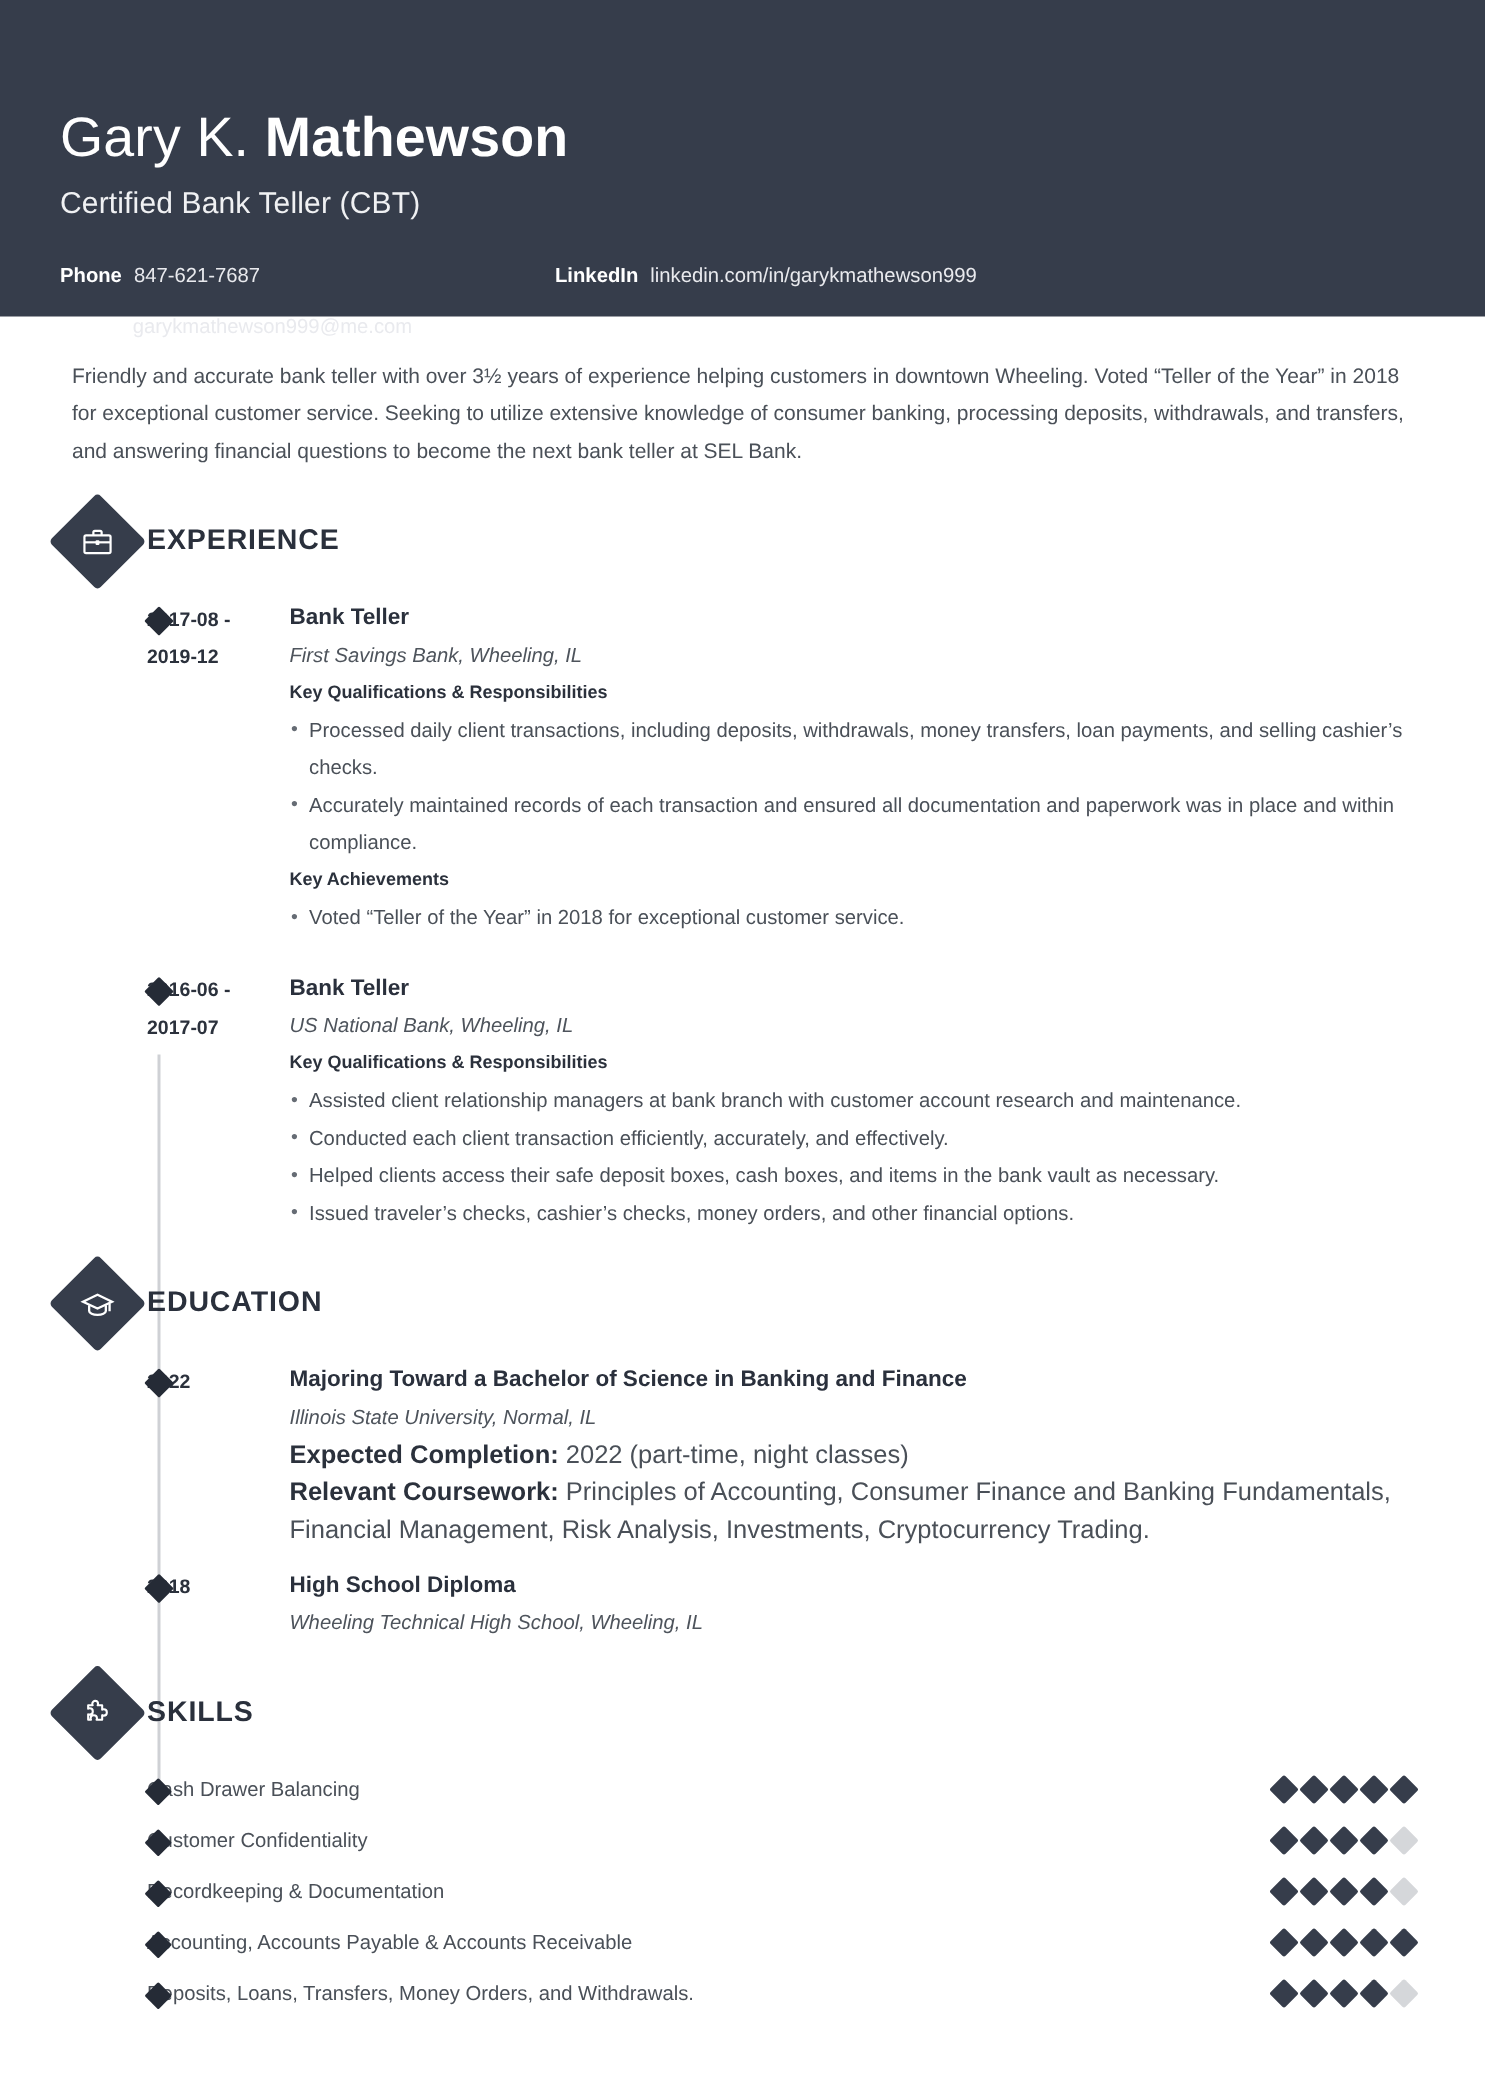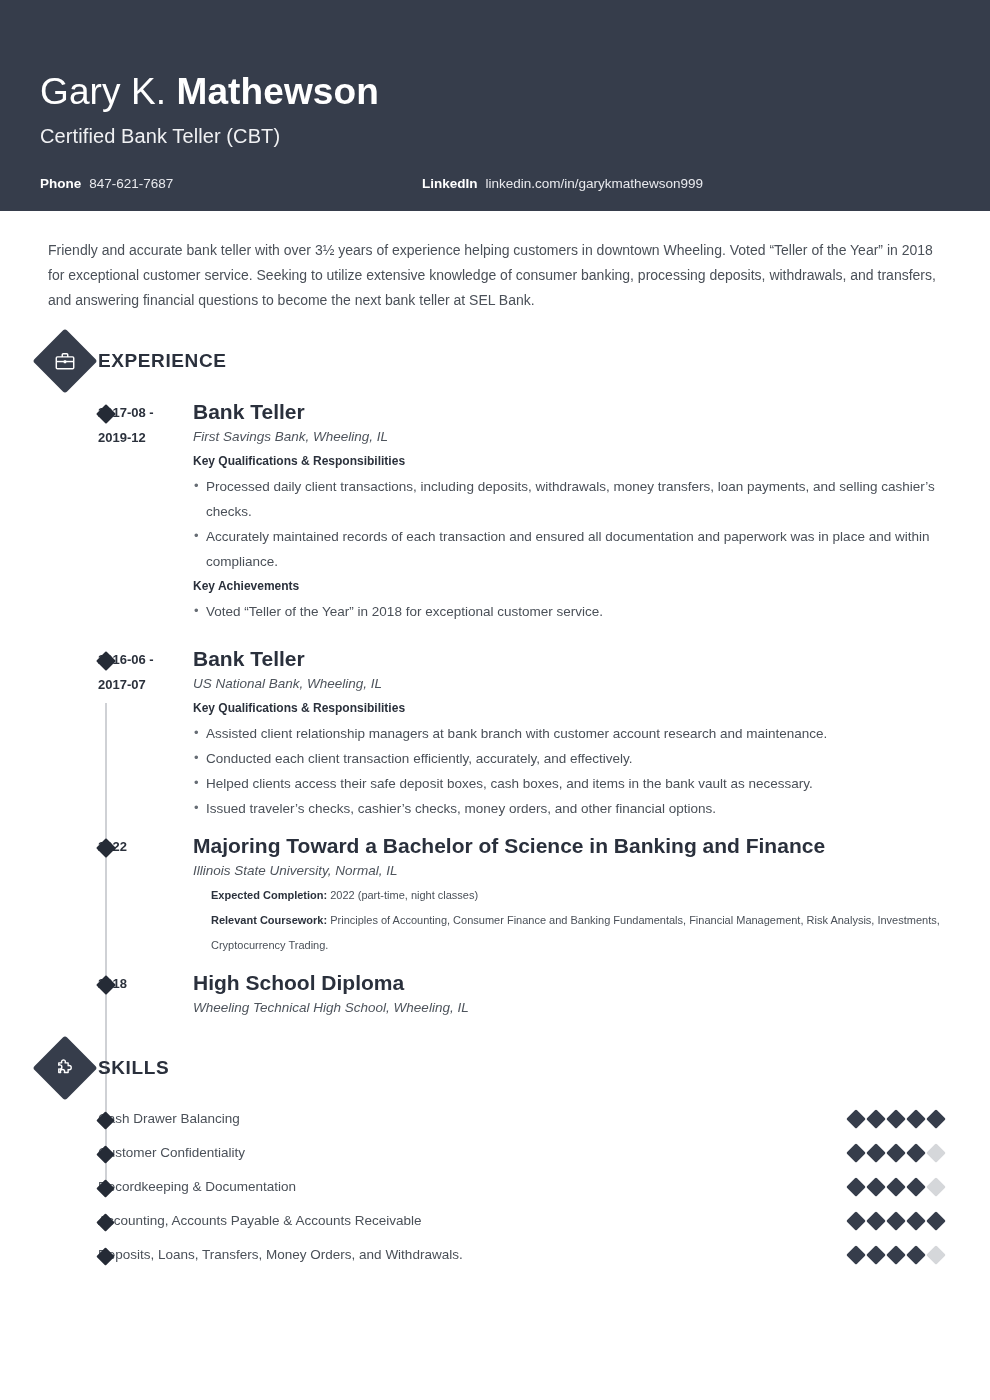--- a/index.html
+++ b/index.html
@@ -44,21 +44,21 @@
     display: flex;
     align-items: baseline;
     height: 34px;
   }
   .contact-cell {
     display: flex;
     align-items: baseline;
     font-size: 13.5px;
     color: #e9eaee;
   }
-  .contact-cell.col1 { width: 382px; }
+  .contact-cell.col1 { width: 330px; }
   .contact-cell .ckey {
     font-weight: 700;
     color: #ffffff;
     margin-right: 8px;
     white-space: nowrap;
   }
   .contact-cell .cval { font-weight: 400; white-space: nowrap; }
 
   
   .content { padding: 0 40px 0 40px; position: relative; }
@@ -131,21 +131,21 @@
     flex: 0 0 95px;
     font-size: 13px;
     font-weight: 700;
     color: #2b313c;
     line-height: 25px;
     padding-top: 1px;
   }
   .entry-date .d2 { display: block; }
   .entry-body { flex: 1 1 auto; }
   .entry-role {
-    font-size: 21px;
+    font-size: 15px;
     font-weight: 700;
     color: #2a303c;
     line-height: 25px;
   }
   .entry-org {
     font-size: 13.5px;
     font-style: italic;
     color: #4e545c;
     line-height: 25px;
   }
@@ -165,24 +165,23 @@
   }
   ul.bullets li::before {
     content: "\2022";
     position: absolute;
     left: 1px;
     top: -1px;
     color: #666c74;
     font-size: 13px;
   }
   .labeled {
-    font-size: 11px;
+    font-size: 17px;
     line-height: 25px;
     color: #4a5058;
-    margin-left: 18px;
   }
   .labeled b { color: #2b313c; font-weight: 700; }
 
   
   .skill-row {
     position: relative;
     display: flex;
     align-items: center;
     height: 34px;
     padding-left: 58px;
@@ -226,20 +225,26 @@
 
   <div class="contact-grid">
     <div class="contact-row">
       <div class="contact-cell col1">
         <span class="ckey">Phone</span>
         <span class="cval">847-621-7687</span>
       </div>
       <div class="contact-cell">
         <span class="ckey">LinkedIn</span>
         <span class="cval">linkedin.com/in/garykmathewson999</span>
+      </div>
+    </div>
+    <div class="contact-row">
+      <div class="contact-cell col1">
+        <span class="ckey">E-mail</span>
+        <span class="cval">garykmathewson999@me.com</span>
       </div>
     </div>
   </div>
 </div>
 
 <div class="content">
 
   <div class="summary">Friendly and accurate bank teller with over 3½ years of experience helping customers in downtown Wheeling. Voted “Teller of the Year” in 2018 for exceptional customer service. Seeking to utilize extensive knowledge of consumer banking, processing deposits, withdrawals, and transfers, and answering financial questions to become the next bank teller at SEL Bank.</div>
 
   <div class="section">
@@ -293,20 +298,30 @@
           <li>Conducted each client transaction efficiently, accurately, and effectively.</li>
           <li>Helped clients access their safe deposit boxes, cash boxes, and items in the bank vault as necessary.</li>
           <li>Issued traveler’s checks, cashier’s checks, money orders, and other financial options.</li>
         </ul>
       </div>
     </div>
   </div>
 
   <div class="section">
 
+    <div class="section-head">
+      <div class="diamond-icon">
+        <svg width="23" height="23" viewBox="0 0 24 24" fill="none" stroke="#ffffff" stroke-width="1.6">
+          <path d="M12 5.2 1.9 10l10.1 4.8L22.1 10 12 5.2z"></path>
+          <path d="M6.2 12.4v4.1c0 1.5 2.6 2.7 5.8 2.7s5.8-1.2 5.8-2.7v-4.1"></path>
+          <path d="M20.4 11.2v5.4"></path>
+        </svg>
+      </div>
+      <div class="section-title">EDUCATION</div>
+    </div>
 
     <div class="entry" style="margin-top:12px;">
       <div class="marker" style="top:8px;"></div>
       <div class="entry-date">
         <span>2022</span>
       </div>
       <div class="entry-body">
         <div class="entry-role">Majoring Toward a Bachelor of Science in Banking and Finance</div>
         <div class="entry-org">Illinois State University, Normal, IL</div>
         <div class="labeled">

